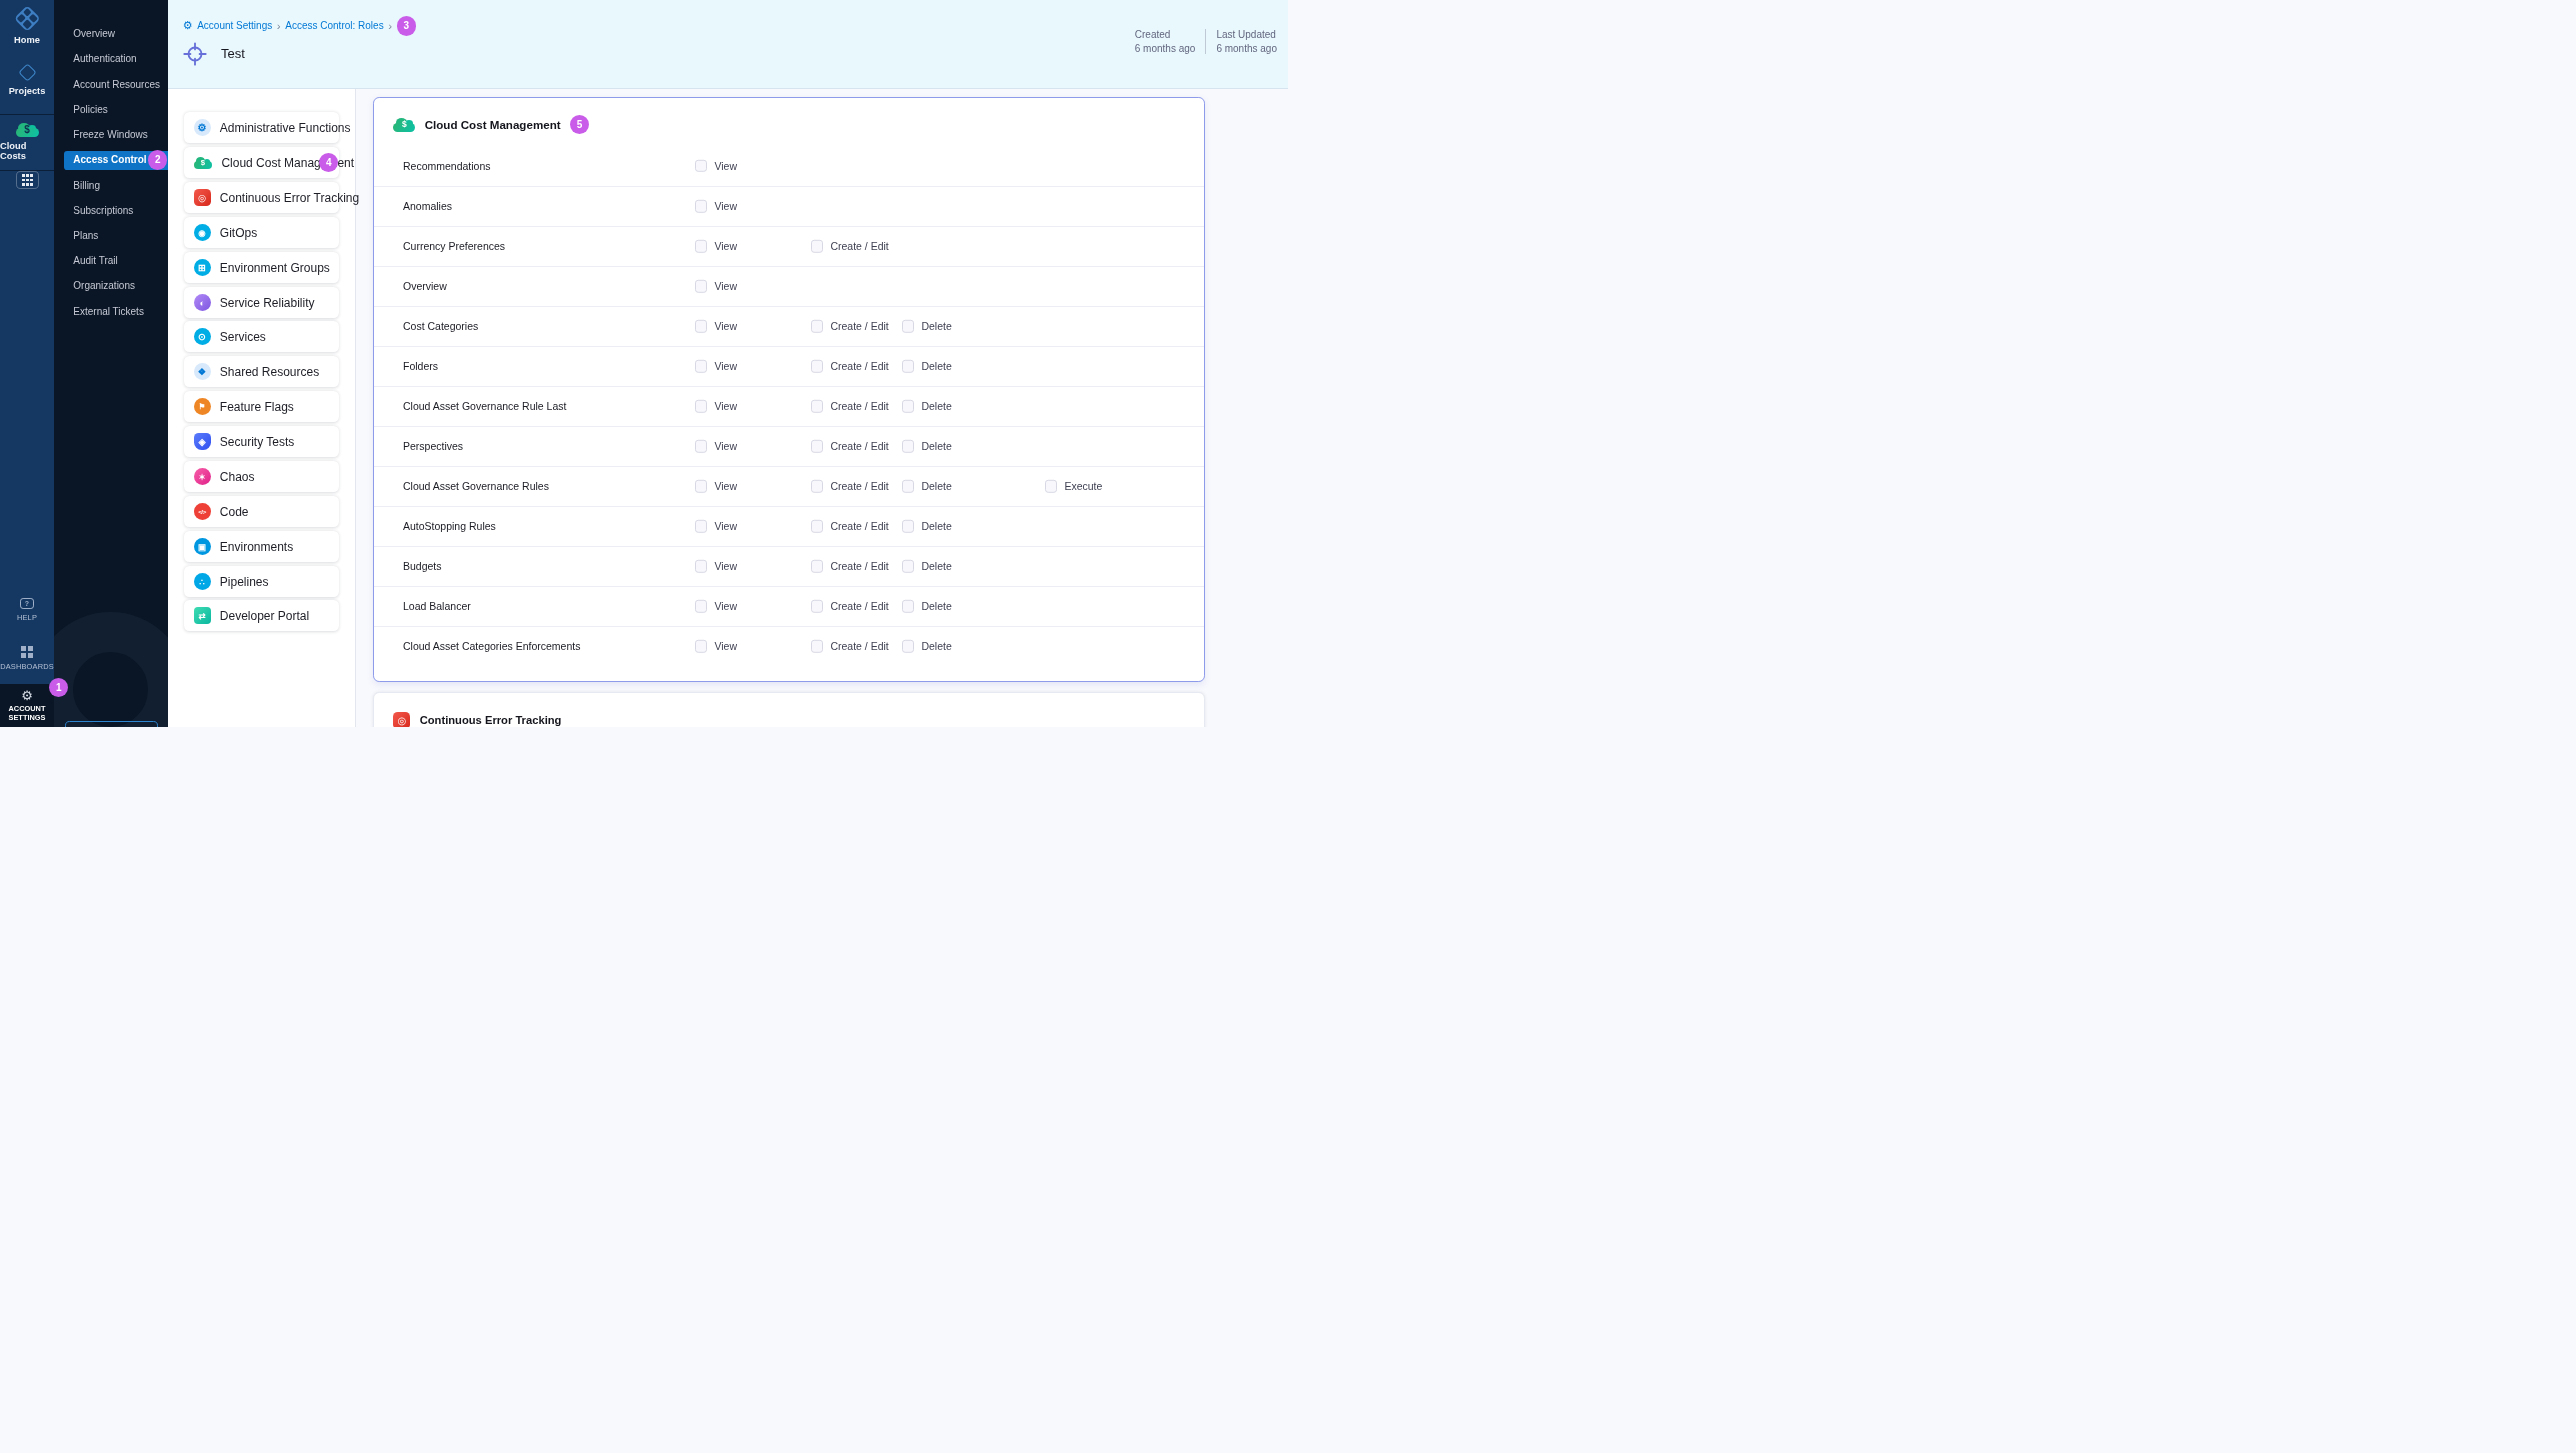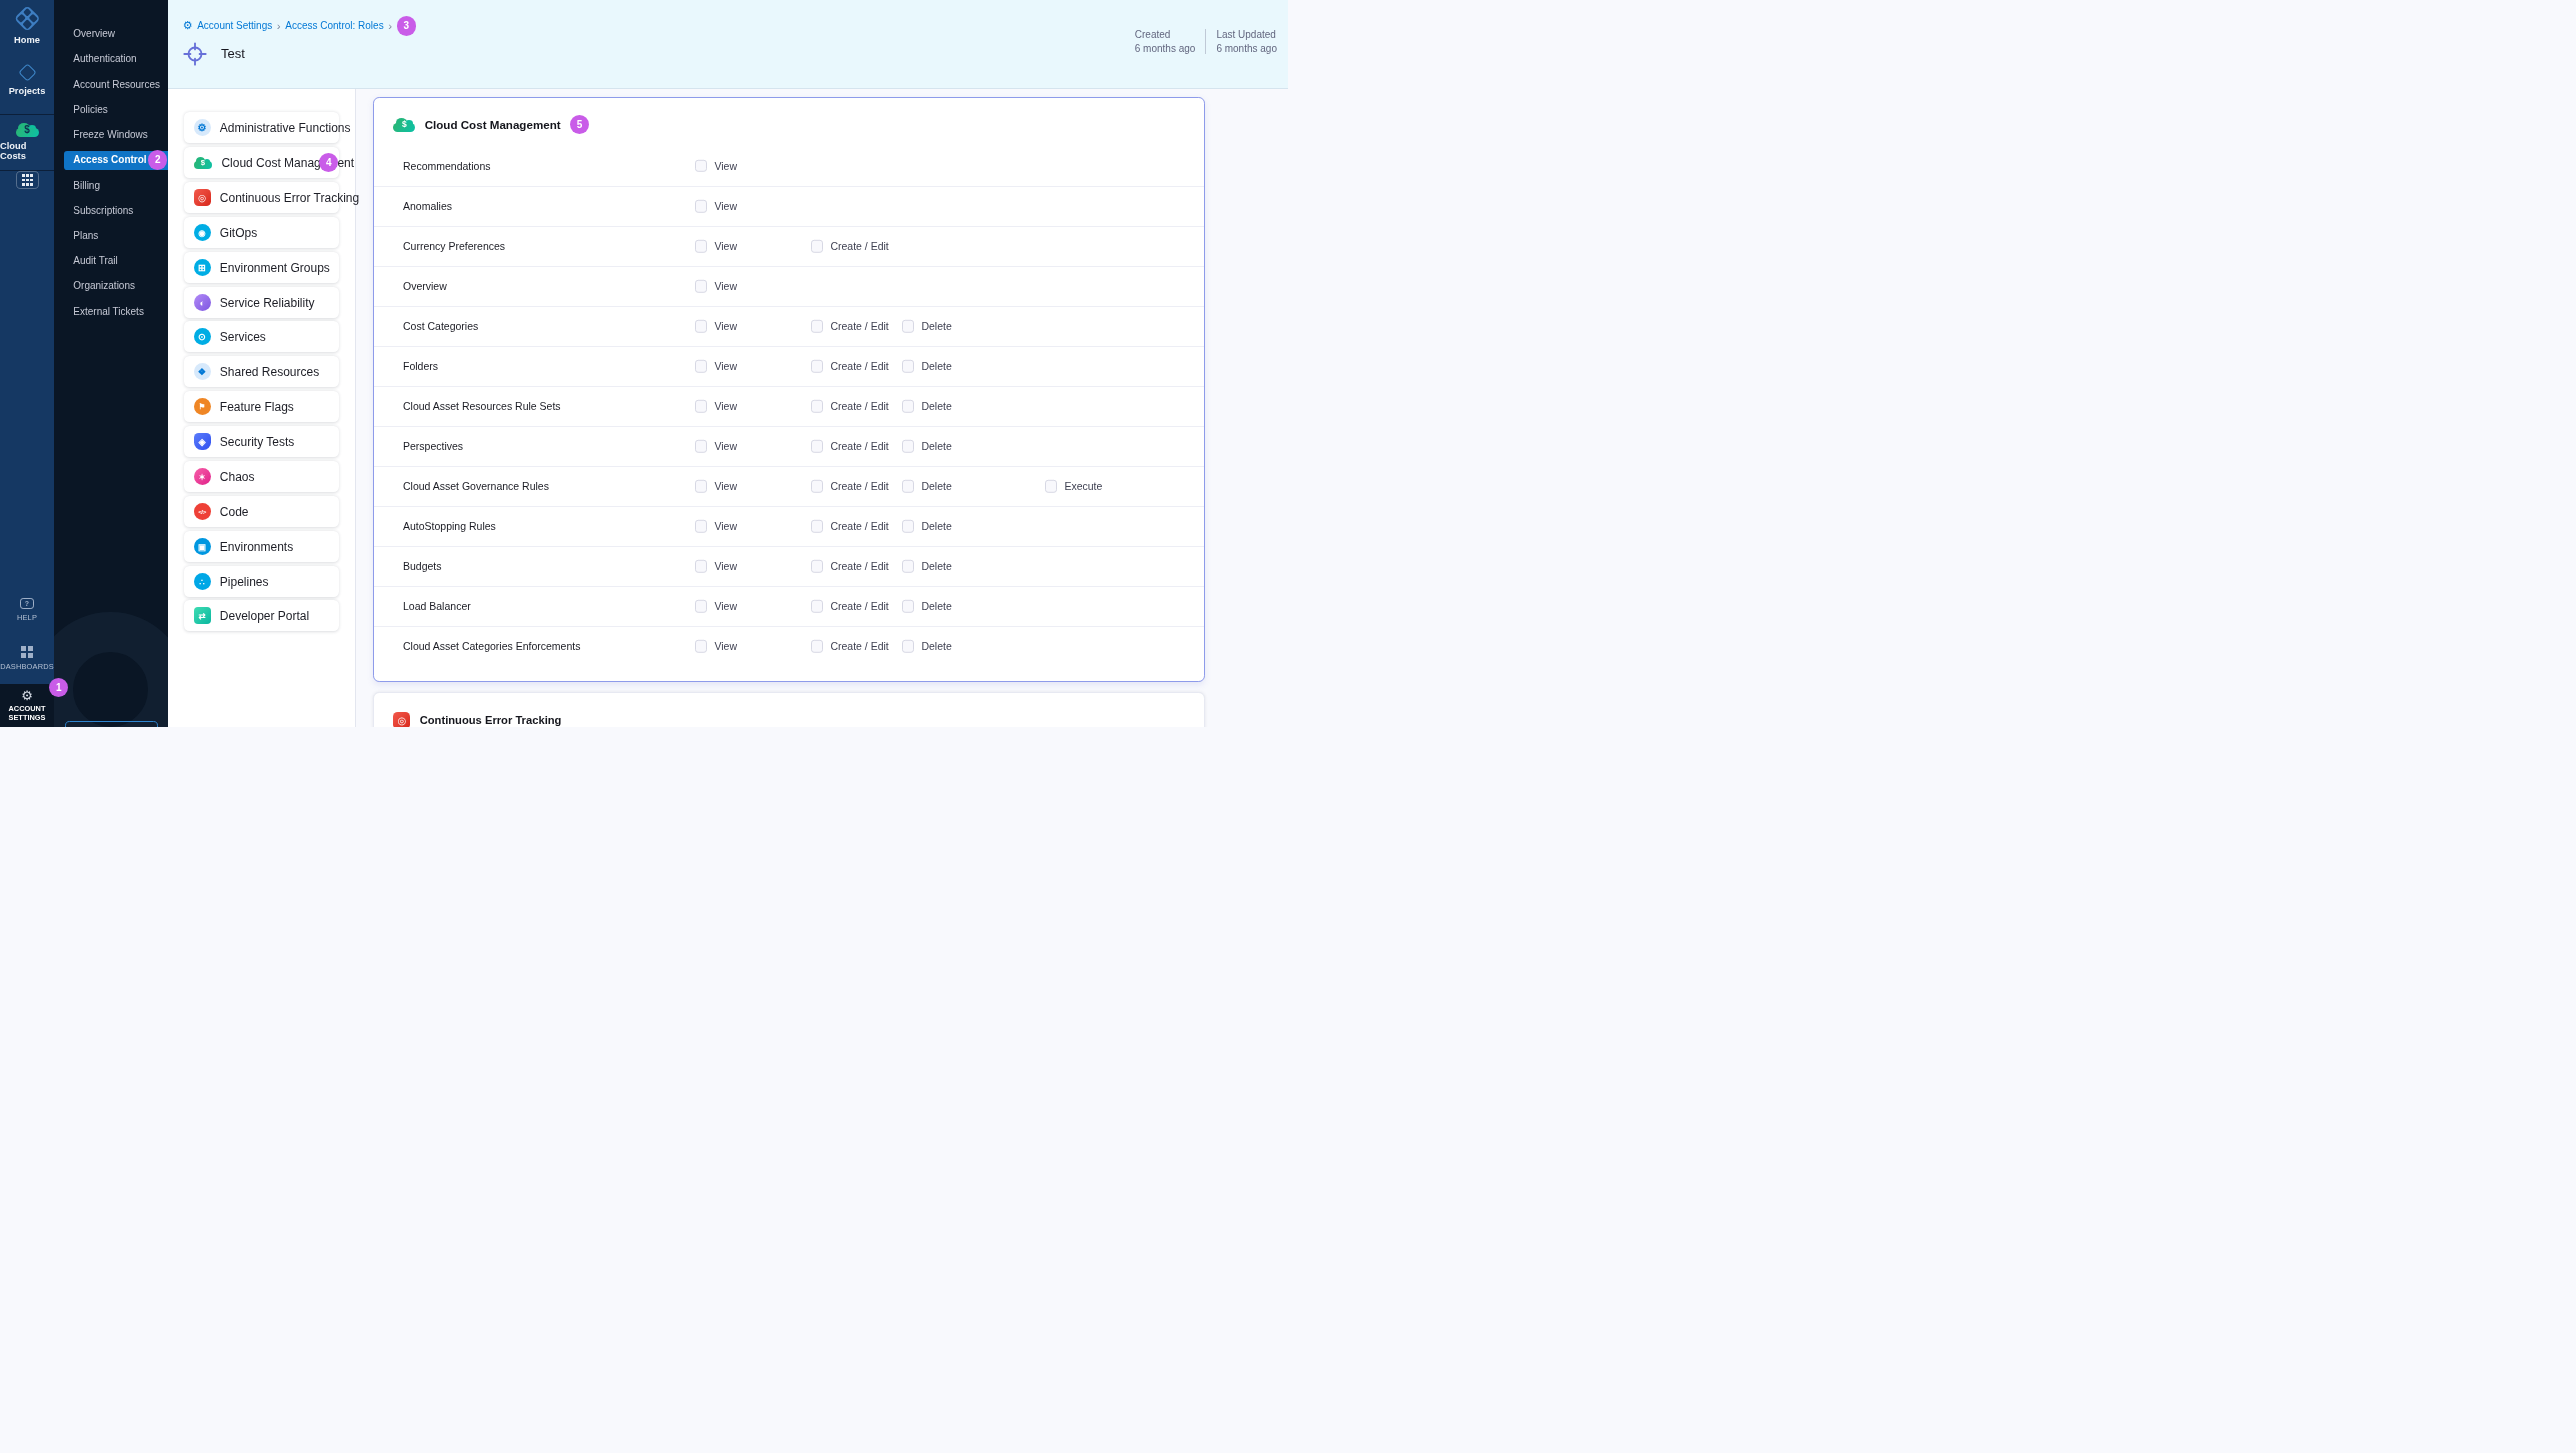--- a/index.html
+++ b/index.html
@@ -370,21 +370,21 @@
           <label class="chk col1">
             <span class="box"></span>
             <span>Create / Edit</span>
           </label>
           <label class="chk col2">
             <span class="box"></span>
             <span>Delete</span>
           </label>
         </div>
         <div class="perm-row">
-          <span class="rlabel">Cloud Asset Resources Rule Sets</span>
+          <span class="rlabel">Cloud Asset Governance Rule Last</span>
           <label class="chk col0">
             <span class="box"></span>
             <span>View</span>
           </label>
           <label class="chk col1">
             <span class="box"></span>
             <span>Create / Edit</span>
           </label>
           <label class="chk col2">
             <span class="box"></span>

